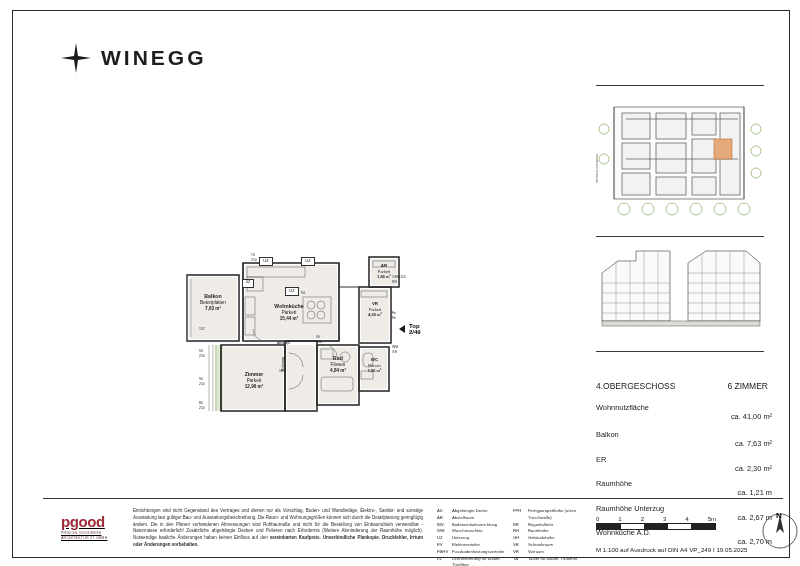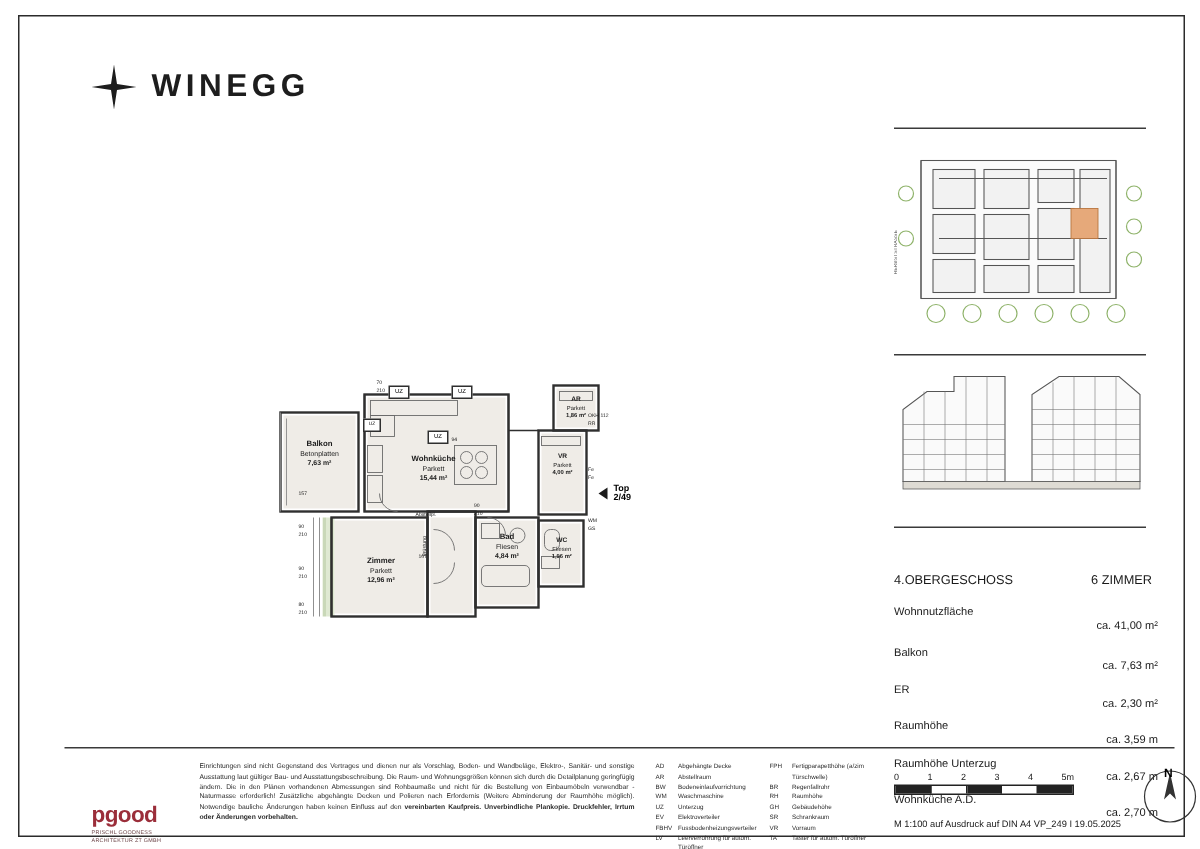--- a/index.html
+++ b/index.html
@@ -40,21 +40,21 @@
   .sb-bar{display:flex;height:5px;border:.7px solid #222;}
   .sb-bar div{flex:1;border-right:.7px solid #222;}
   .sb-bar div:last-child{border-right:none;}
   .sb-bar div.fill{background:#222;}
   .scale-note{position:absolute;left:583px;top:535px;font-size:6.2px;color:#1a1a1a;}
 
   .northwrap{position:absolute;left:745px;top:498px;width:44px;height:44px;}
   .north-label{position:absolute;left:763px;top:500px;font-size:8px;font-weight:bold;}
 
   
-  .pgood{position:absolute;left:48px;top:524px;width:60px;}
+  .pgood{position:absolute;left:48px;top:502px;width:60px;text-decoration:underline;}
   .pgood .pg-logo{font-size:15px;font-weight:bold;color:#9b2e3a;letter-spacing:-.4px;}
   .pgood .pg-sub{font-size:3.6px;color:#6a4246;letter-spacing:.2px;line-height:1.5;margin-top:1px;}
   .legal{position:absolute;left:120px;top:497px;width:290px;font-size:4.5px;line-height:1.52;color:#2a2a2a;text-align:justify;}
   .legal b{font-weight:bold;}
 
   .abbr{position:absolute;top:497px;font-size:4.2px;line-height:1.62;color:#2a2a2a;}
   .abbr-1{left:424px;width:70px;}
   .abbr-2{left:500px;width:78px;}
   .abbr .row{display:flex;}
   .abbr .row .a{width:15px;flex:none;}
@@ -161,21 +161,21 @@
     <div class="spec-row" style="margin-top:9px;">
           <span class="k">Balkon</span>
           <span class="v">ca.   7,63 m²</span>
         </div>
     <div class="spec-row">
           <span class="k">ER</span>
           <span class="v">ca.   2,30 m²</span>
         </div>
     <div class="spec-row">
           <span class="k">Raumhöhe</span>
-          <span class="v">ca.   3,59 m</span>
+          <span class="v">ca.   1,21 m</span>
         </div>
     <div class="spec-row">
           <span class="k">Raumhöhe Unterzug</span>
           <span class="v">ca.   2,67 m</span>
         </div>
     <div class="spec-row">
           <span class="k">Wohnküche A.D.</span>
           <span class="v">ca.   2,70 m</span>
         </div>
   </div>

